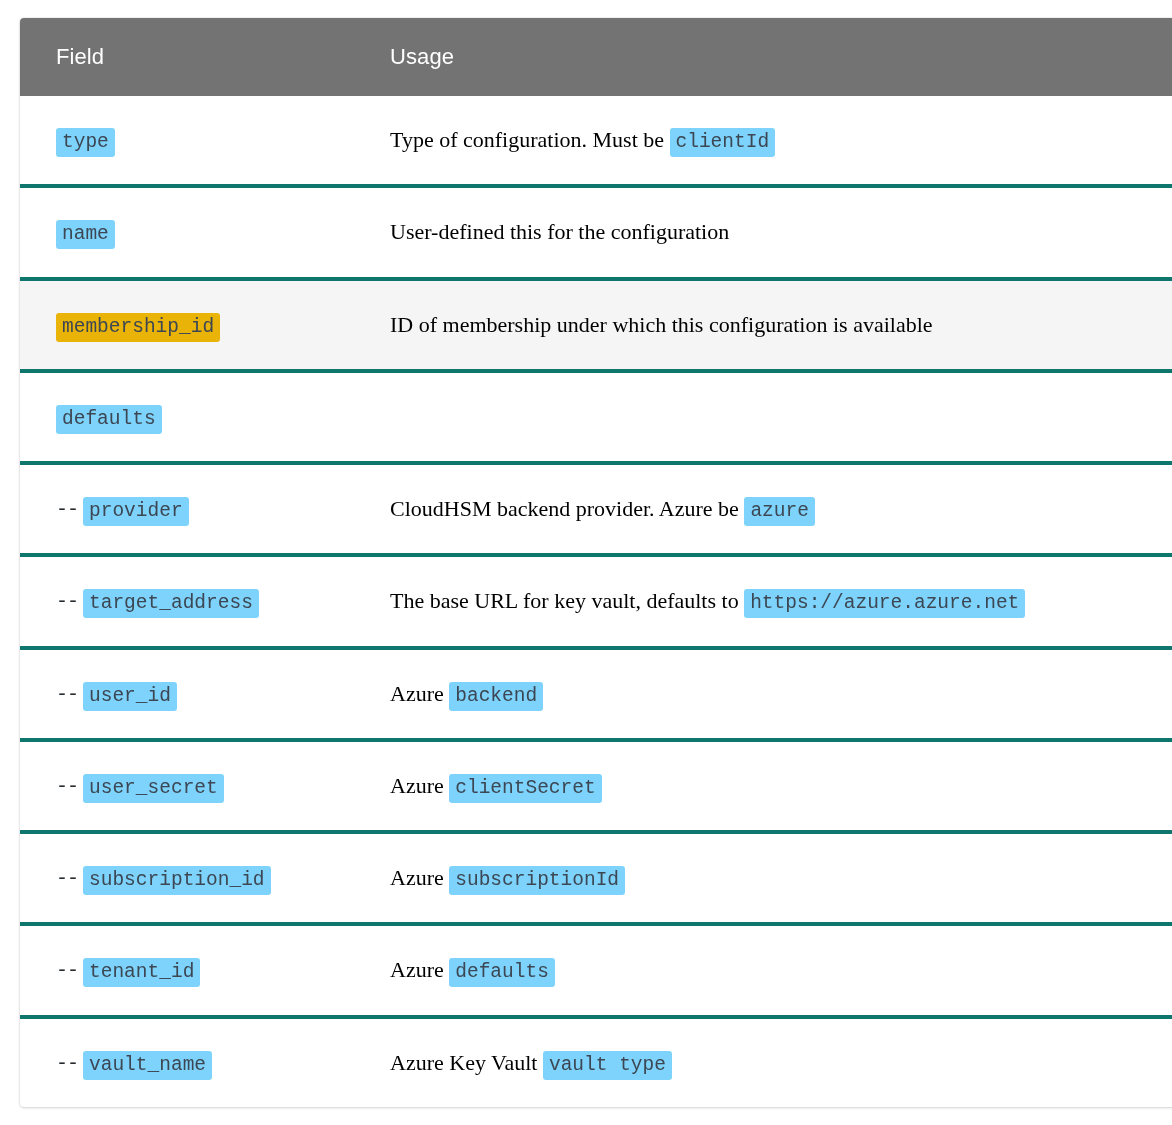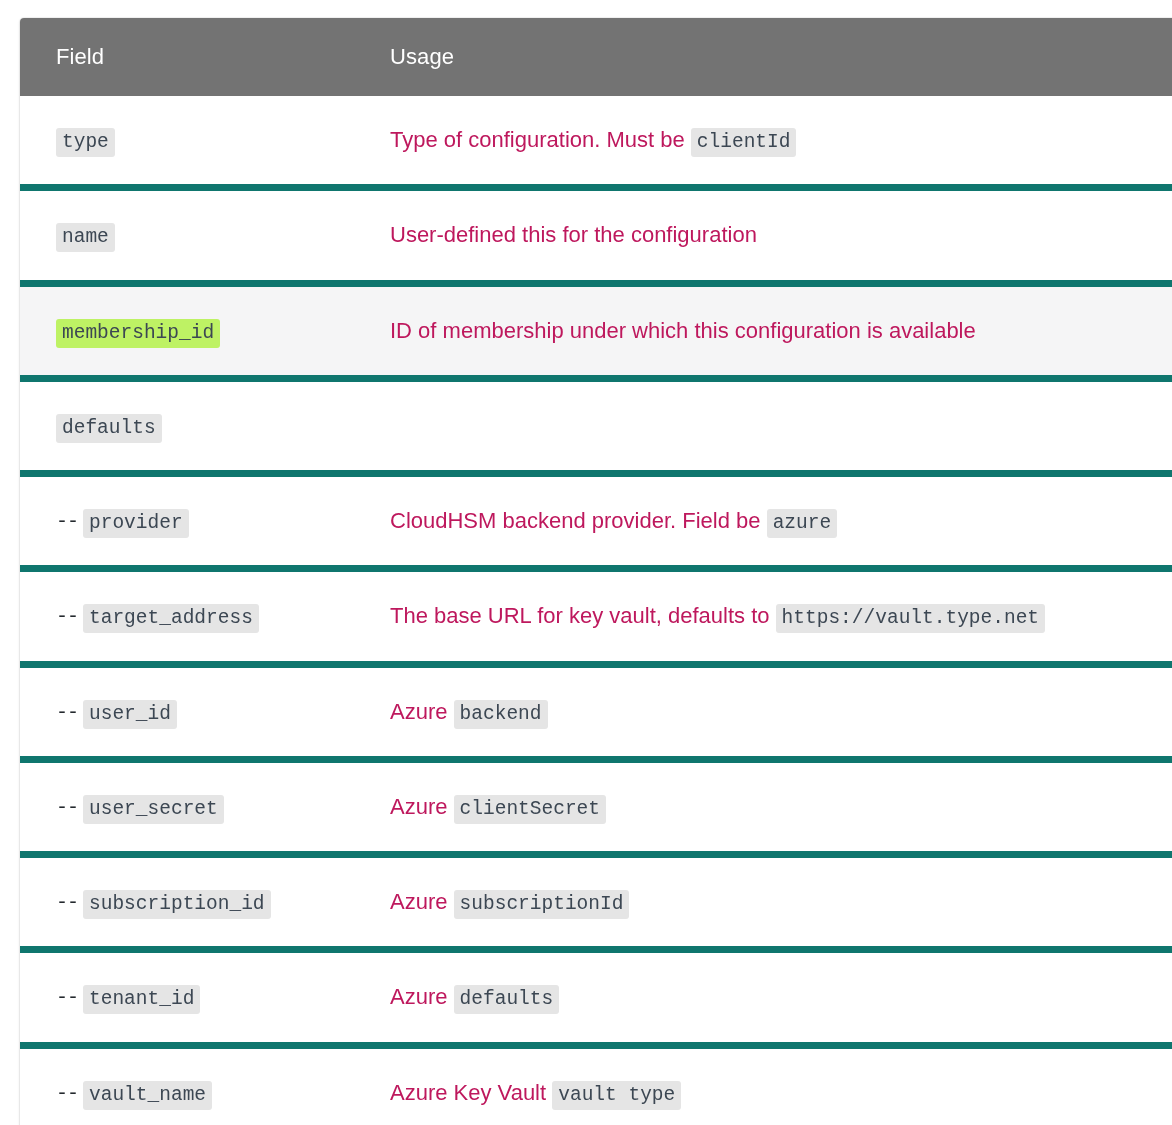--- a/index.html
+++ b/index.html
@@ -44,21 +44,21 @@
 
   .col-field { width: 334px; }
   .col-usage { width: 798px; }
 
   .field-table thead th.col-field { padding-left: 36px; }
 
   .field-table tbody td {
     font-size: 22px;
     color: #24292e;
     vertical-align: middle;
-    border-top: 7px solid #0f766e;
+    border-top: 4px solid #0f766e;
     padding: 28px 0 28px 0;
     line-height: 1.45;
   }
 
   .field-table tbody tr:first-child td {
     border-top: none;
   }
 
   .field-table tbody td.cell-field {
     padding-left: 36px;
@@ -80,32 +80,33 @@
     letter-spacing: -1px;
     margin-right: 5px;
     position: relative;
     top: -1px;
   }
 
   code, .code {
     font-family: "Liberation Mono", monospace;
     font-size: 19.5px;
     color: #3c4753;
-    background: #e5e5e5;
+    background: #7dd3fc;
     border-radius: 3px;
     padding: 3px 6px 4px 6px;
     white-space: pre;
   }
 
   tr.striped .code {
-    background: #bef264;
+    background: #eab308;
   }
 
   .usage-text {
-    color: #be185d;
+    color: #000000;
+    font-family: Liberation Serif, serif;
   }
 </style>
 </head>
 <body>
 
 <div class="doc-wrap">
   <table class="field-table">
     <thead>
       <tr>
         <th class="col-field">Field</th>
@@ -124,25 +125,25 @@
         <tr class="striped">
           <td class="cell-field"><code class="code">membership_id</code></td>
           <td class="cell-usage"><span class="usage-text">ID of membership under which this configuration is available</span></td>
         </tr>
         <tr>
           <td class="cell-field"><code class="code">defaults</code></td>
           <td class="cell-usage"></td>
         </tr>
         <tr>
           <td class="cell-field"><span class="dash">--</span><code class="code">provider</code></td>
-          <td class="cell-usage"><span class="usage-text">CloudHSM backend provider. Field be </span><code class="code">azure</code></td>
+          <td class="cell-usage"><span class="usage-text">CloudHSM backend provider. Azure be </span><code class="code">azure</code></td>
         </tr>
         <tr>
           <td class="cell-field"><span class="dash">--</span><code class="code">target_address</code></td>
-          <td class="cell-usage"><span class="usage-text">The base URL for key vault, defaults to </span><code class="code">https://vault.type.net</code></td>
+          <td class="cell-usage"><span class="usage-text">The base URL for key vault, defaults to </span><code class="code">https://azure.azure.net</code></td>
         </tr>
         <tr>
           <td class="cell-field"><span class="dash">--</span><code class="code">user_id</code></td>
           <td class="cell-usage"><span class="usage-text">Azure </span><code class="code">backend</code></td>
         </tr>
         <tr>
           <td class="cell-field"><span class="dash">--</span><code class="code">user_secret</code></td>
           <td class="cell-usage"><span class="usage-text">Azure </span><code class="code">clientSecret</code></td>
         </tr>
         <tr>

